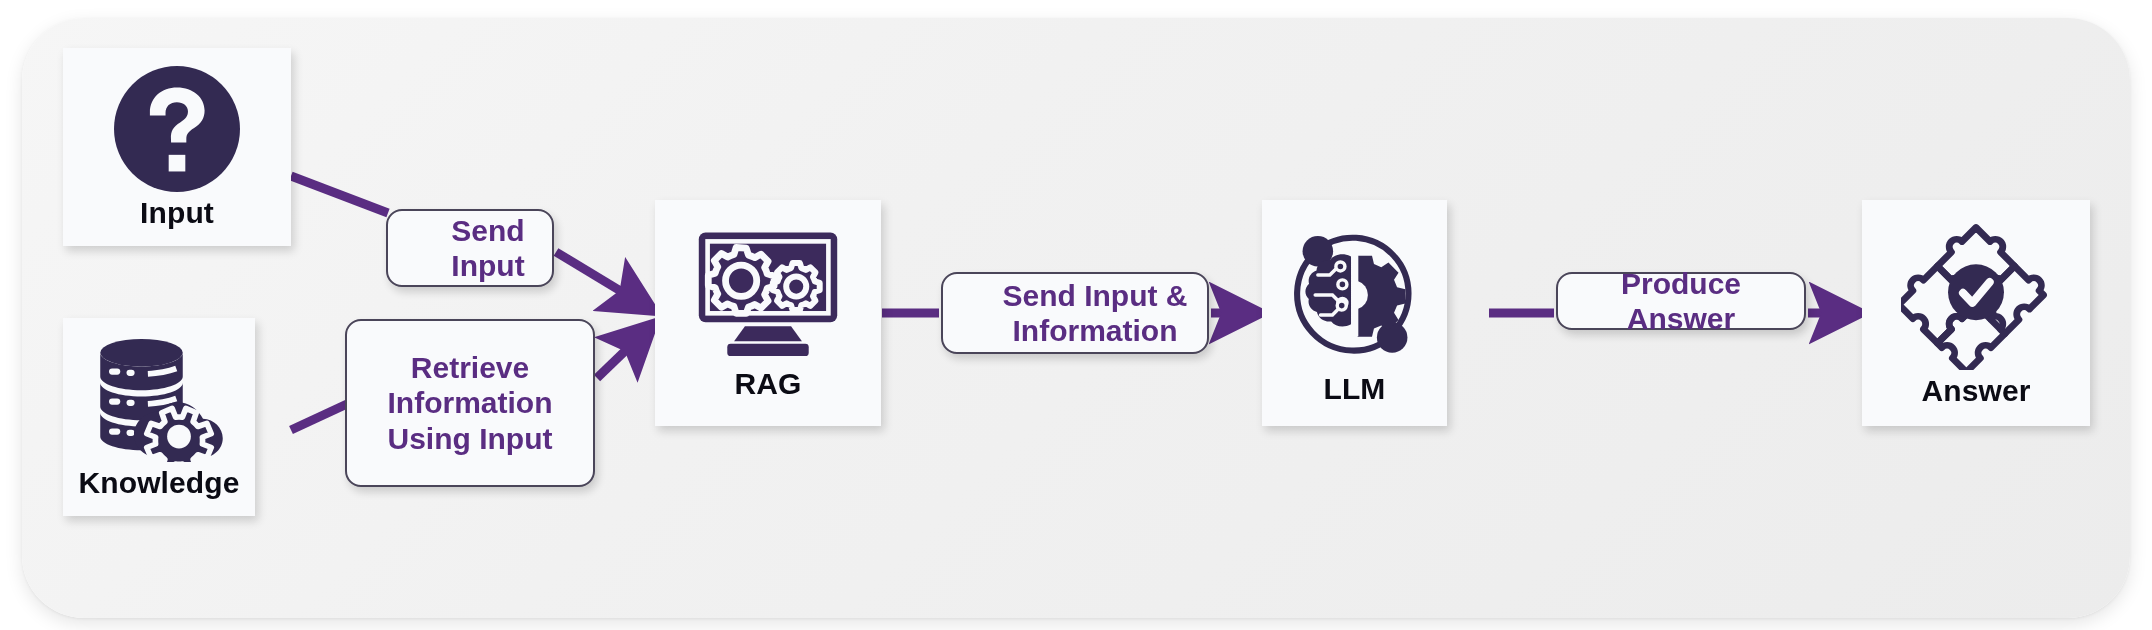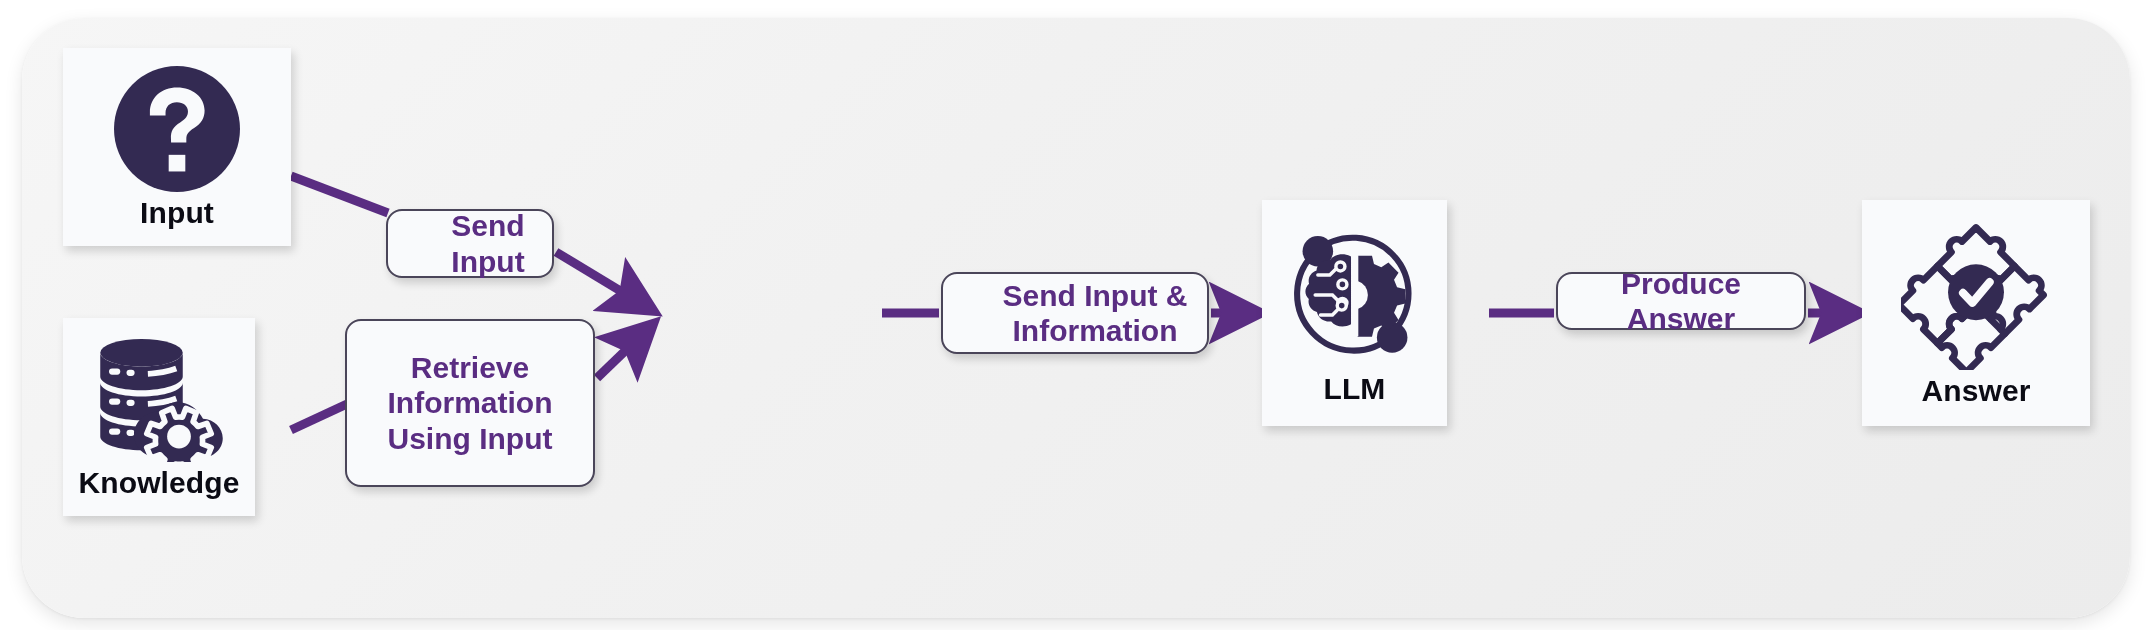--- a/index.html
+++ b/index.html
@@ -43,21 +43,21 @@
     border-radius:16px;
     color:#5a2d82;
     font-weight:bold;
     text-align:center;
     display:flex;align-items:center;justify-content:center;
     box-shadow:3px 5px 8px rgba(0,0,0,.16);
     line-height:1.18;
     white-space:pre-line;
     box-sizing:border-box;
   }
-  #pill-send-input      {left:386px;  top:209px; width:168px; height:69px;  font-size:30px;padding-left:36px;}
+  #pill-send-input      {left:386px;  top:209px; width:168px; height:78px;  font-size:30px;padding-left:36px;}
   #pill-retrieve        {left:345px;  top:319px; width:250px; height:168px; font-size:30px;}
   #pill-send-input-info {left:941px;  top:272px; width:268px; height:82px;  font-size:30px;padding-left:40px;}
   #pill-produce         {left:1556px; top:272px; width:250px; height:58px;  font-size:30px;}
 
   
   #wires{position:absolute;left:0;top:0;width:2152px;height:630px;pointer-events:none;}
 </style>
 </head>
 <body>
 
@@ -127,20 +127,43 @@
 
         <path d="M56 60c-11 0-20 8.3-20 18.6S45 97 56 97h34c9.5 0 17-6.9 17-15.6 0-8.3-6.9-15.1-15.8-15.6C87.5 58.4 80 52.5 71 52.5c-5.9 0-11.2 2.6-14.5 6.7z" fill="#332a52"></path>
 
         <path d="M66.5 57.5l2.8 7.1a22 22 0 0 1 5.4 0l2.8-7.1 8.3 3.5-2.5 7.2a22 22 0 0 1 3.8 3.8l7.2-2.5 3.5 8.3-7.1 2.8c.2 1.8.2 3.6 0 5.4l7.1 2.8-3.5 8.3-7.2-2.5a22 22 0 0 1-3.8 3.8l2.5 7.2-8.3 3.5-2.8-7.1a22 22 0 0 1-5.4 0l-2.8 7.1-8.3-3.5 2.5-7.2a22 22 0 0 1-3.8-3.8l-7.2 2.5-3.5-8.3 7.1-2.8a22 22 0 0 1 0-5.4l-7.1-2.8 3.5-8.3 7.2 2.5a22 22 0 0 1 3.8-3.8l-2.5-7.2z" fill="#332a52" stroke="#f9fafc" stroke-width="4.5" stroke-linejoin="round"></path>
         <circle cx="72" cy="80" r="9.5" fill="#f9fafc"></circle>
       </svg>
     </div>
     <div class="caption">Knowledge</div>
   </div>
 
+  <div class="node" id="node-rag">
+    <div class="glyph">
+      <svg width="152" height="136" viewBox="0 0 112 100">
+
+        <rect x="5" y="4" width="102" height="66" rx="5" fill="#3c2a5c"></rect>
+        <rect x="11.5" y="10.5" width="89" height="53" fill="none" stroke="#f9fafc" stroke-width="3.4"></rect>
+
+        <path d="M39 73h34l8 11H31z" fill="#3c2a5c"></path>
+        <rect x="26" y="86" width="60" height="9" rx="2.5" fill="#3c2a5c"></rect>
+
+        <g fill="none" stroke="#f9fafc" stroke-width="5" stroke-linejoin="round">
+          <path d="M40 15.5l1.6 5.1a18 18 0 0 1 4.6 1.9l4.6-2.6 5.3 5.3-2.6 4.6a18 18 0 0 1 1.9 4.6l5.1 1.6v7.5l-5.1 1.6a18 18 0 0 1-1.9 4.6l2.6 4.6-5.3 5.3-4.6-2.6a18 18 0 0 1-4.6 1.9L40 63.5h-7.5l-1.6-5.1a18 18 0 0 1-4.6-1.9l-4.6 2.6-5.3-5.3 2.6-4.6a18 18 0 0 1-1.9-4.6l-5.1-1.6v-7.5l5.1-1.6a18 18 0 0 1 1.9-4.6l-2.6-4.6 5.3-5.3 4.6 2.6a18 18 0 0 1 4.6-1.9l1.6-5.1z"></path>
+          <circle cx="36.2" cy="39.5" r="11.5"></circle>
+        </g>
+
+        <g fill="none" stroke="#f9fafc" stroke-width="4.4" stroke-linejoin="round">
+          <path d="M79.5 26.5l1.1 3.6a13 13 0 0 1 3.3 1.4l3.3-1.9 3.8 3.8-1.9 3.3a13 13 0 0 1 1.4 3.3l3.6 1.1v5.4l-3.6 1.1a13 13 0 0 1-1.4 3.3l1.9 3.3-3.8 3.8-3.3-1.9a13 13 0 0 1-3.3 1.4l-1.1 3.6h-5.4l-1.1-3.6a13 13 0 0 1-3.3-1.4l-3.3 1.9-3.8-3.8 1.9-3.3a13 13 0 0 1-1.4-3.3l-3.6-1.1v-5.4l3.6-1.1a13 13 0 0 1 1.4-3.3l-1.9-3.3 3.8-3.8 3.3 1.9a13 13 0 0 1 3.3-1.4l1.1-3.6z"></path>
+          <circle cx="76.8" cy="43.8" r="7.4"></circle>
+        </g>
+      </svg>
+    </div>
+    <div class="caption">RAG</div>
+  </div>
 
   <div class="node" id="node-llm">
     <div class="glyph">
       <svg width="146" height="146" viewBox="0 0 110 110">
 
         <g fill="none" stroke="#332a52" stroke-width="4.6" stroke-linecap="round">
           <path d="M26.5 21.5A42 42 0 0 1 84 82.5"></path>
           <path d="M83 85.5A42 42 0 0 1 25 23"></path>
         </g>
 

